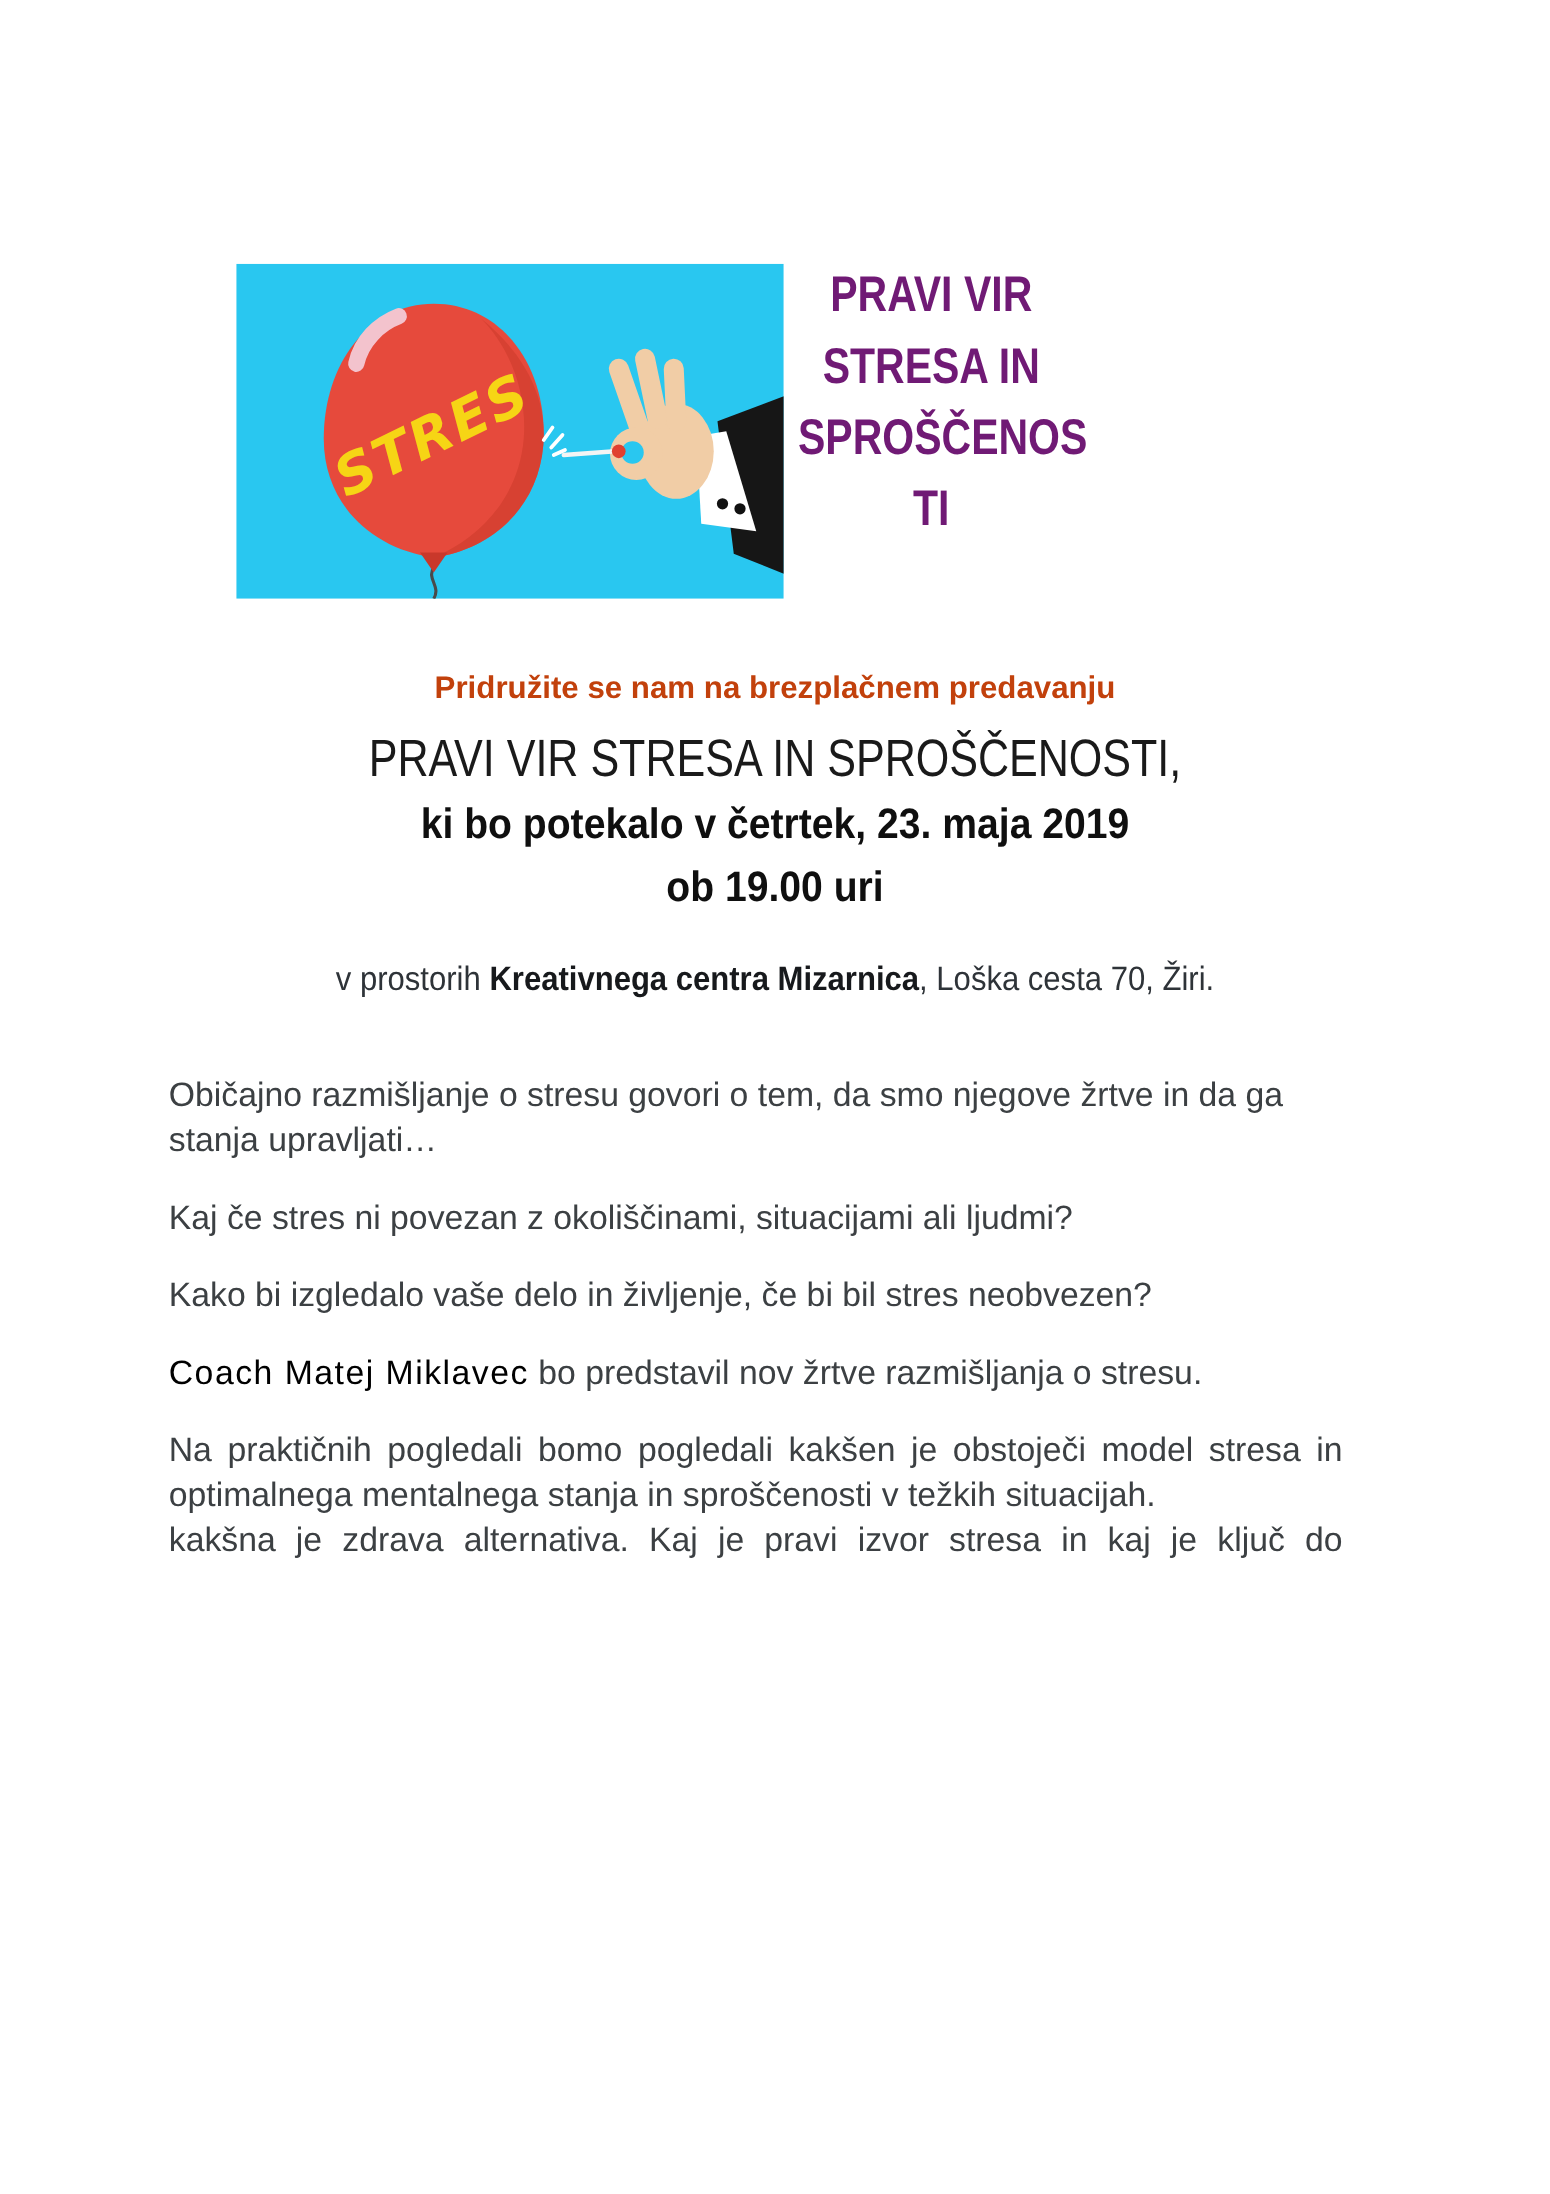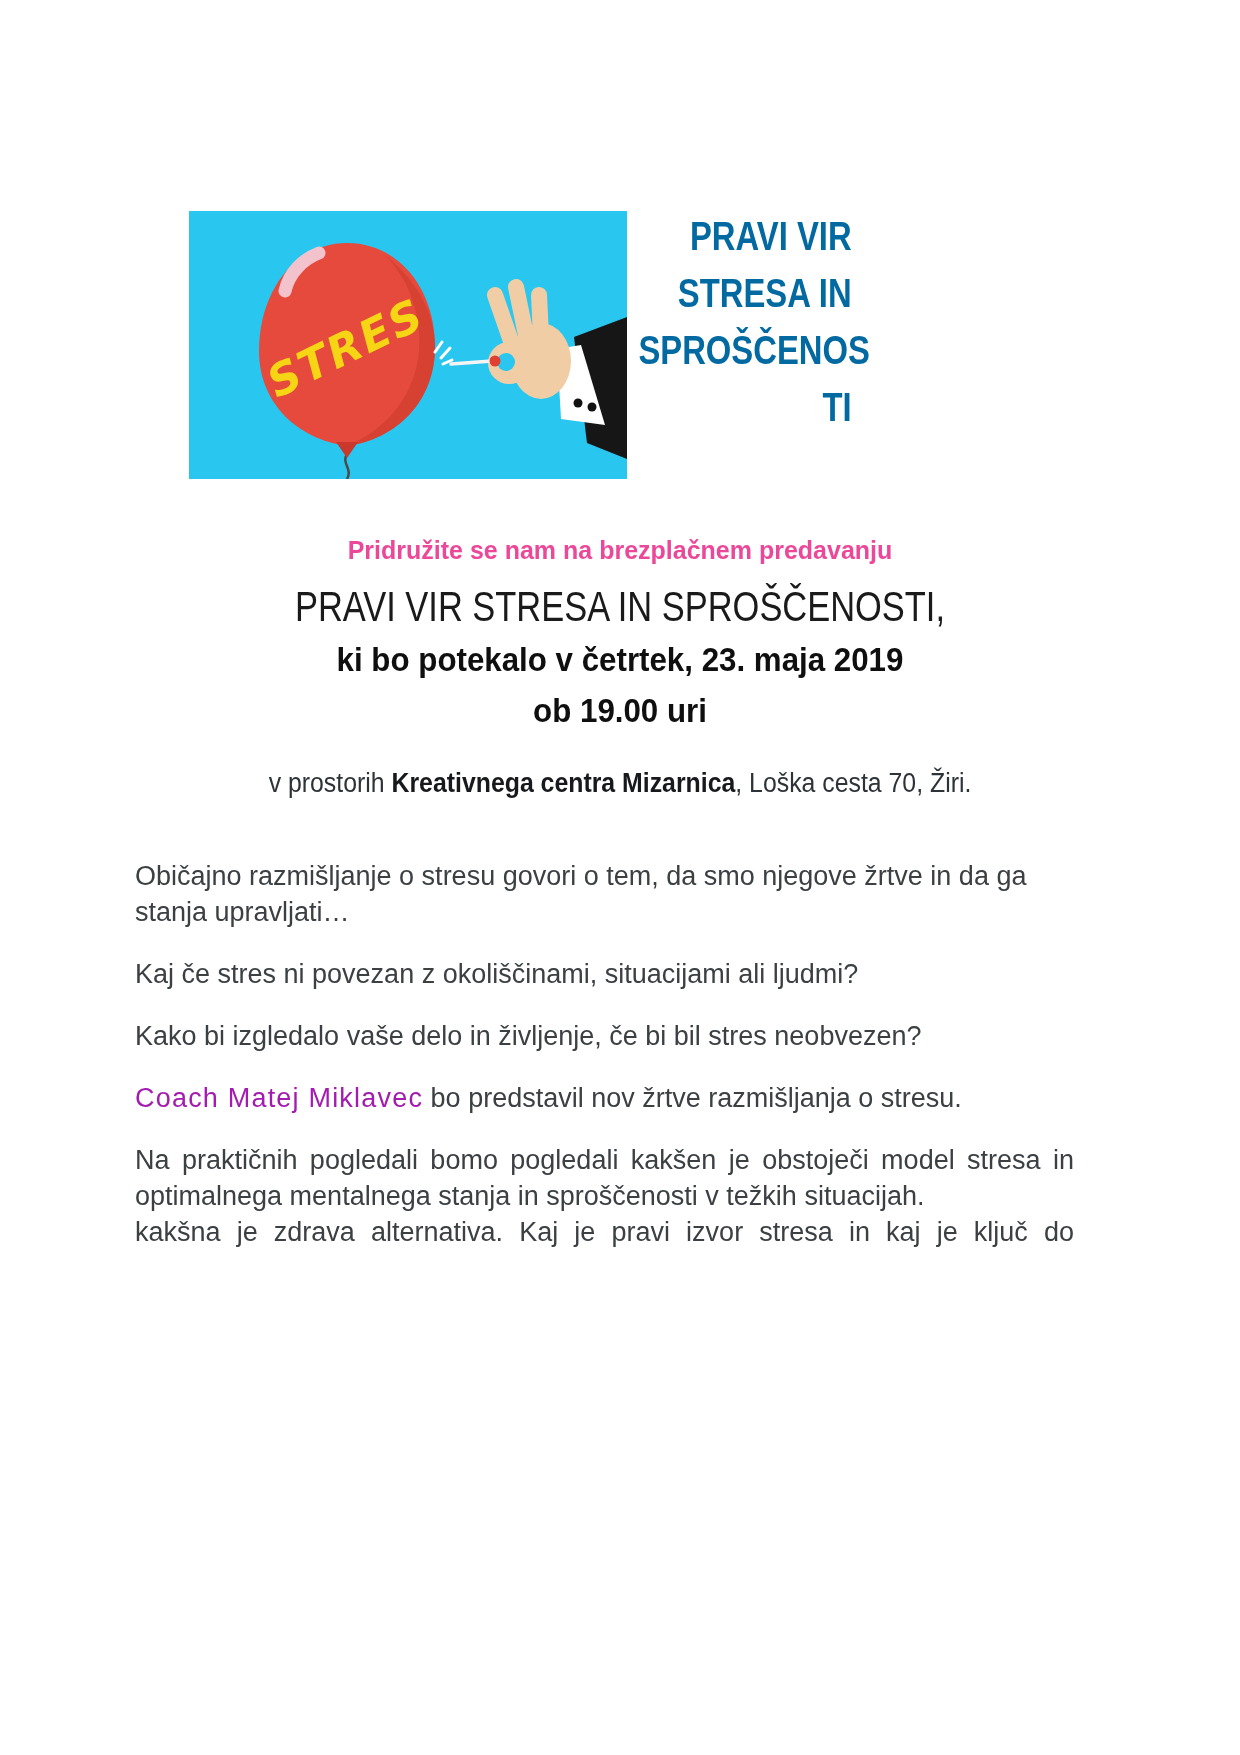--- a/index.html
+++ b/index.html
@@ -11,49 +11,49 @@
     overflow:hidden;
   }
   
   .hero-img{
     position:absolute;left:189px;top:211px;width:438px;height:268px;
   }
   .hero-img svg{display:block;width:100%;height:100%;}
   
   .hero-title{
     position:absolute;left:615px;top:208px;width:260px;
-    text-align:right;color:#0369a1;
+    text-align:center;color:#701a75;
   }
   .ht-line{
     font-size:40px;font-weight:700;line-height:57px;white-space:nowrap;
     transform:scaleX(.82);transform-origin:50% 50%;
   }
   
   .centered{position:absolute;left:0;width:1240px;text-align:center;white-space:nowrap;}
-  .intro{top:536px;font-size:25px;font-weight:700;color:#ec4899;}
+  .intro{top:536px;font-size:25px;font-weight:700;color:#c2410c;}
   .headline{
     top:583px;font-size:42px;font-weight:400;color:#1a1a1a;
     transform:scaleX(.82);transform-origin:50% 0;
   }
   .subhead{font-size:34px;font-weight:700;color:#0f0f0f;
     transform:scaleX(.92);transform-origin:50% 0;}
   .date-line{top:640px;}
   .time-line{top:691px;}
   .venue{top:768px;font-size:27px;color:#2e3338;
     transform:scaleX(.92);transform-origin:50% 0;}
   .venue .b{font-weight:700;color:#17191c;}
   
   .body-text{
     position:absolute;left:135px;top:858px;width:956px;
     font-size:27px;line-height:36px;color:#3c4043;
   }
   .body-text p{margin:0 17px 26px 0;}
   .line{display:block;}
   .jline{text-align:justify;text-align-last:justify;}
-  .coach{letter-spacing:1.2px;color:#a21caf;}
+  .coach{letter-spacing:1.2px;color:#000000;}
 </style>
 </head>
 <body>
 
 <div class="page">
 
   <div class="hero-img">
     <svg viewBox="0 0 438 268" preserveAspectRatio="none">
       <rect x="0" y="0" width="438" height="268" fill="#29c7f0"></rect>
 

